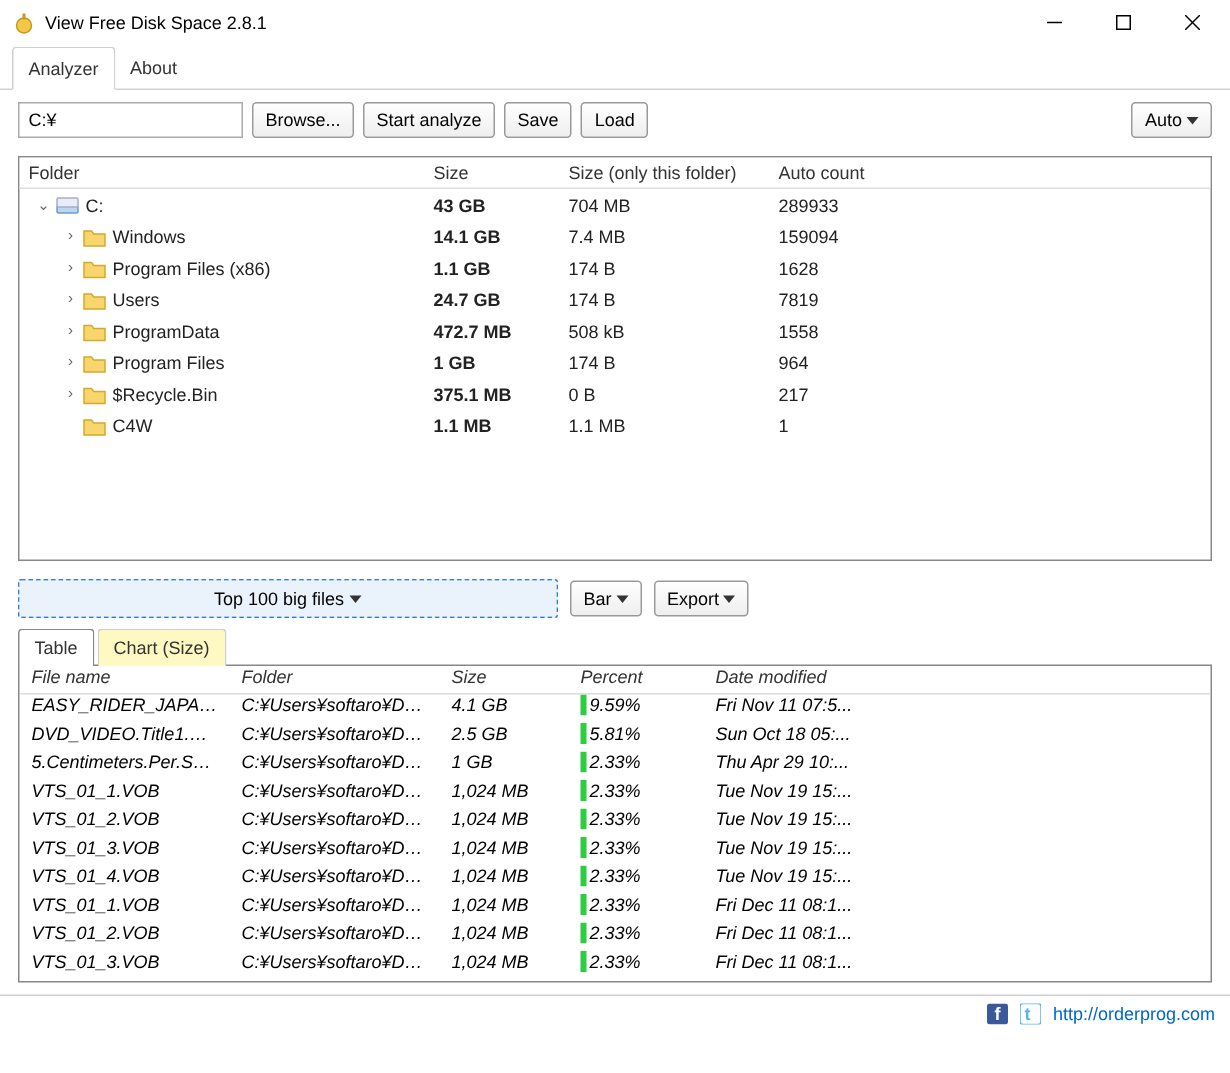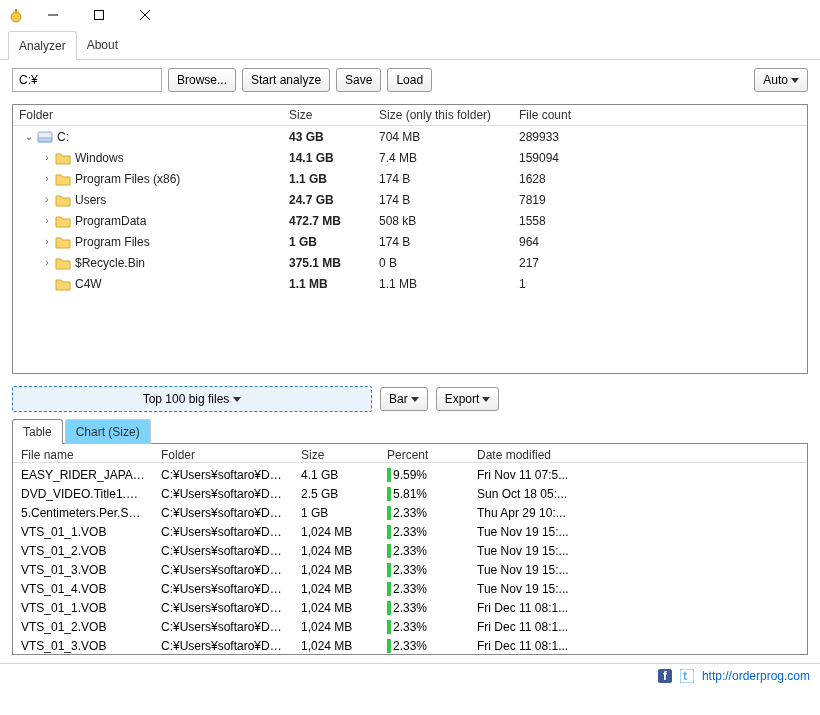--- a/index.html
+++ b/index.html
@@ -33,25 +33,25 @@
 .indent { display: inline-block; }
 .twisty { width: 12px; display: inline-flex; align-items: center; justify-content: center; color: #666; font-size: 10px; }
 .folder-icon { width: 16px; height: 14px; margin: 0 4px 0 2px; display: inline-block; }
 .drive-icon { width: 16px; height: 14px; margin: 0 4px 0 2px; display: inline-block; }
 
 .midbar { padding: 12px 12px 6px 12px; display: flex; gap: 8px; align-items: center; }
 .big-btn { width: 360px; height: 26px; border: 1px solid #3a7bd5; background: #eaf2fc; display: flex; align-items: center; justify-content: center; gap: 4px; border-radius: 2px; }
 .big-btn.dotted { border-style: dashed; }
 
 .bottom-tabs { margin: 0 12px; display: flex; position: relative; top: 1px; }
-.bot-tab { padding: 5px 10px; border: 1px solid #ccc; border-bottom: none; background: #7dd3fc; border-radius: 3px 3px 0 0; margin-right: 2px; color: #333; }
+.bot-tab { padding: 5px 10px; border: 1px solid #ccc; border-bottom: none; background: #fef9c3; border-radius: 3px 3px 0 0; margin-right: 2px; color: #333; }
 .bot-tab.active { background: #fff; border-color: #888; }
 
 .table-panel { margin: 0 12px 8px 12px; border: 1px solid #888; height: 212px; background: #fff; overflow: hidden; display: flex; flex-direction: column; }
-.tbl-head, .tbl-row { display: flex; align-items: flex-end; height: 19px; }
+.tbl-head, .tbl-row { display: flex; align-items: flex-start; height: 19px; font-style: italic; }
 .tbl-head { border-bottom: 1px solid #ddd; color: #333; }
 .tbl-head .tcol, .tbl-row .tcol { padding: 0 8px; white-space: nowrap; overflow: hidden; text-overflow: ellipsis; }
 .tc-name { width: 140px; }
 .tc-folder { width: 140px; }
 .tc-size { width: 86px; }
 .tc-percent { width: 90px; display: flex; align-items: center; }
 .tc-date { width: 130px; }
 .percent-bar { width: 4px; height: 14px; background: #2ecc40; margin-right: 2px; }
 .tbl-body { overflow: auto; flex: 1; }
 
@@ -64,20 +64,21 @@
 </head>
 <body>
 
 <div class="titlebar">
   <span class="app-icon">
     <svg viewBox="0 0 16 16">
         <circle cx="8" cy="10" r="5" fill="#f3c84a" stroke="#c99a1a"></circle>
         <rect x="7" y="2" width="2" height="4" fill="#c99a1a"></rect>
       </svg>
   </span>
+  <span class="title">View Free Disk Space 2.8.1</span>
   <div class="win-btn">
       <svg viewBox="0 0 10 10">
         <line x1="0" y1="5" x2="10" y2="5" stroke="#000" stroke-width="1"></line>
       </svg>
     </div>
   <div class="win-btn">
       <svg viewBox="0 0 10 10">
         <rect x="0.5" y="0.5" width="9" height="9" fill="none" stroke="#000" stroke-width="1"></rect>
       </svg>
     </div>
@@ -105,21 +106,21 @@
       <span>Auto</span>
       <span class="caret-down"></span>
     </button>
 </div>
 
 <div class="tree-panel">
   <div class="tree-head">
     <div class="col col-folder">Folder</div>
     <div class="col col-size">Size</div>
     <div class="col col-sizethis">Size (only this folder)</div>
-    <div class="col col-count">File count</div>
+    <div class="col col-count">Auto count</div>
   </div>
   <div class="tree-row">
     <div class="col col-folder">
       <span class="indent" style="width:4px"></span>
       <span class="twisty">⌄</span>
       <span class="drive-icon"><svg viewBox="0 0 16 14">
             <rect x="1" y="7" width="14" height="5" rx="1" fill="#bcd6ef" stroke="#6a9bd1"></rect>
             <rect x="1" y="2" width="14" height="6" rx="1" fill="#e8eef5" stroke="#aac"></rect>
           </svg></span>
       <span>C:</span>

